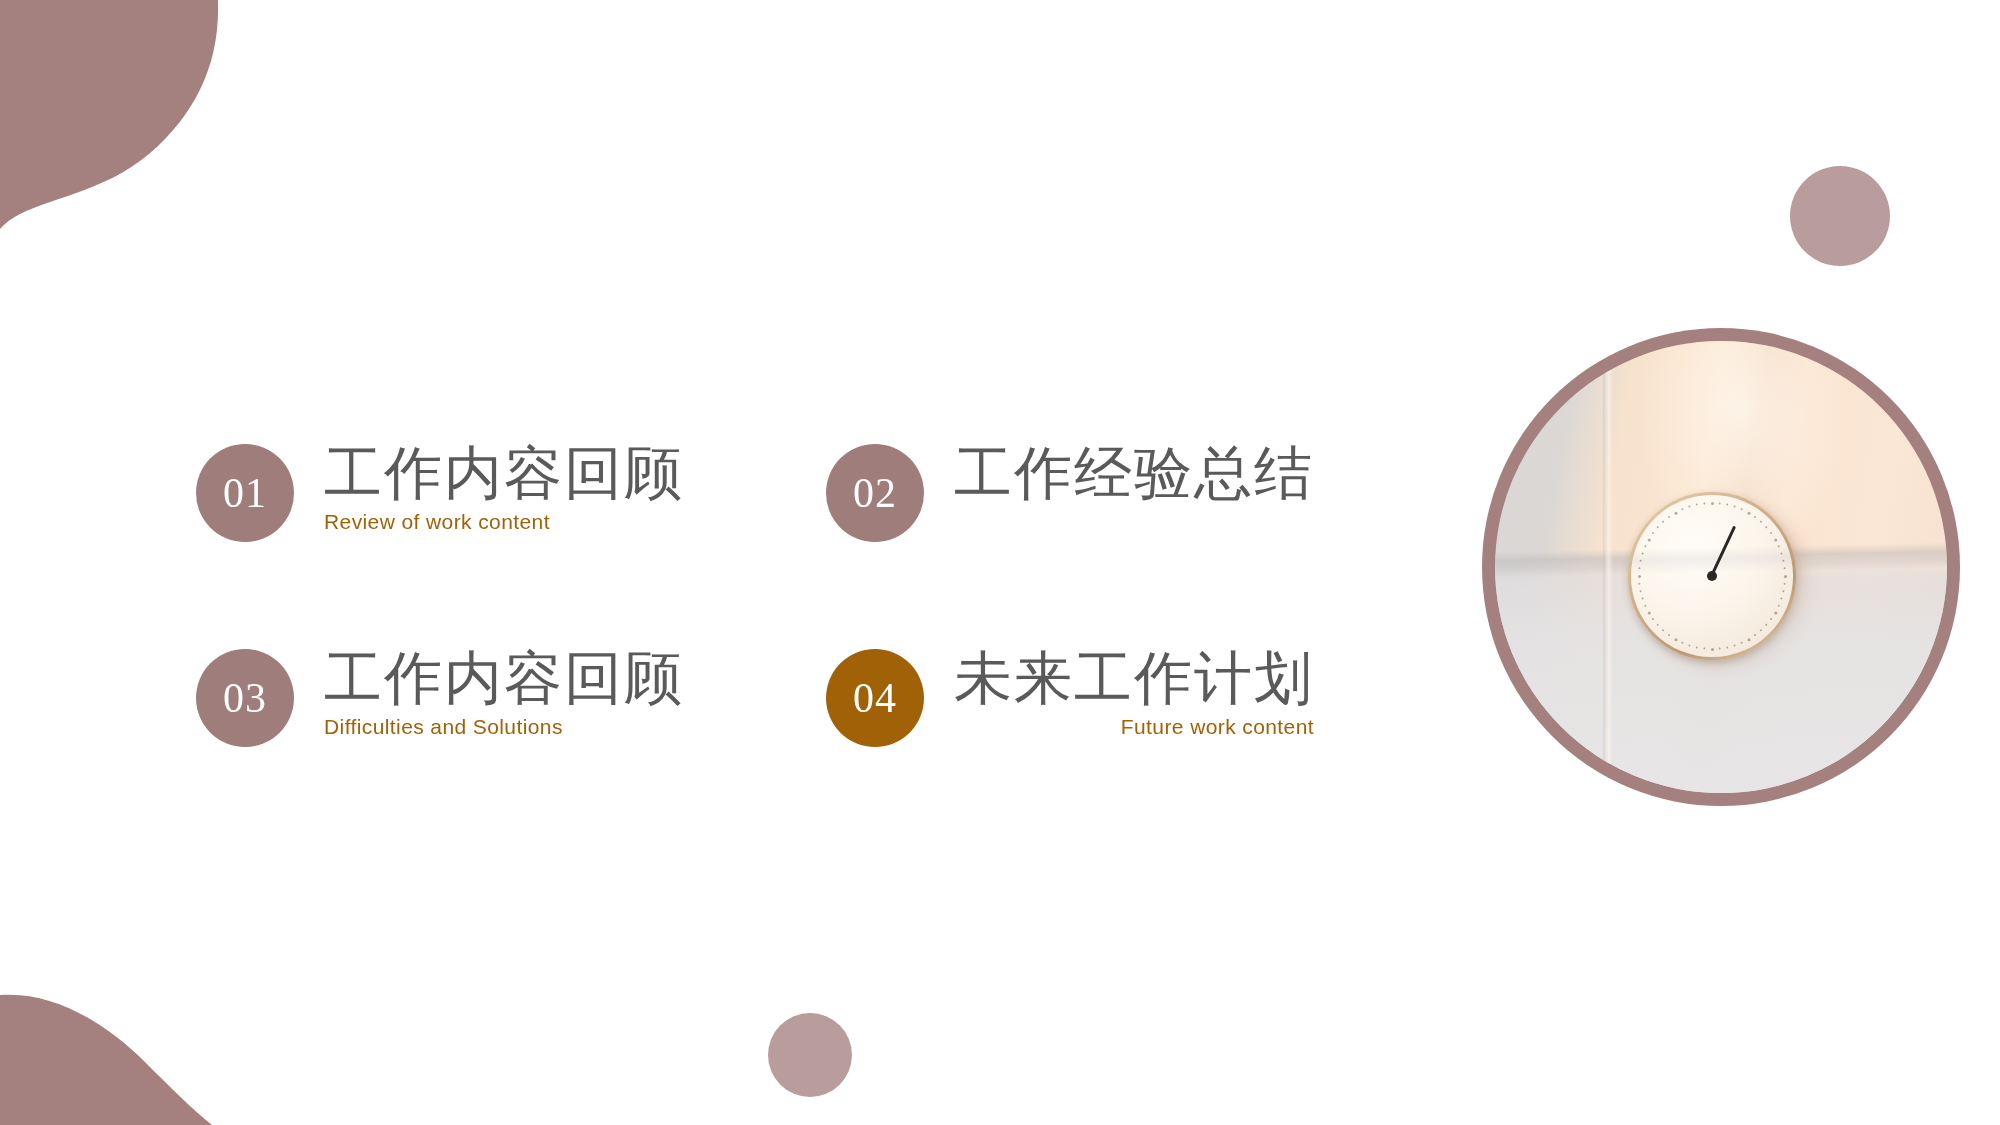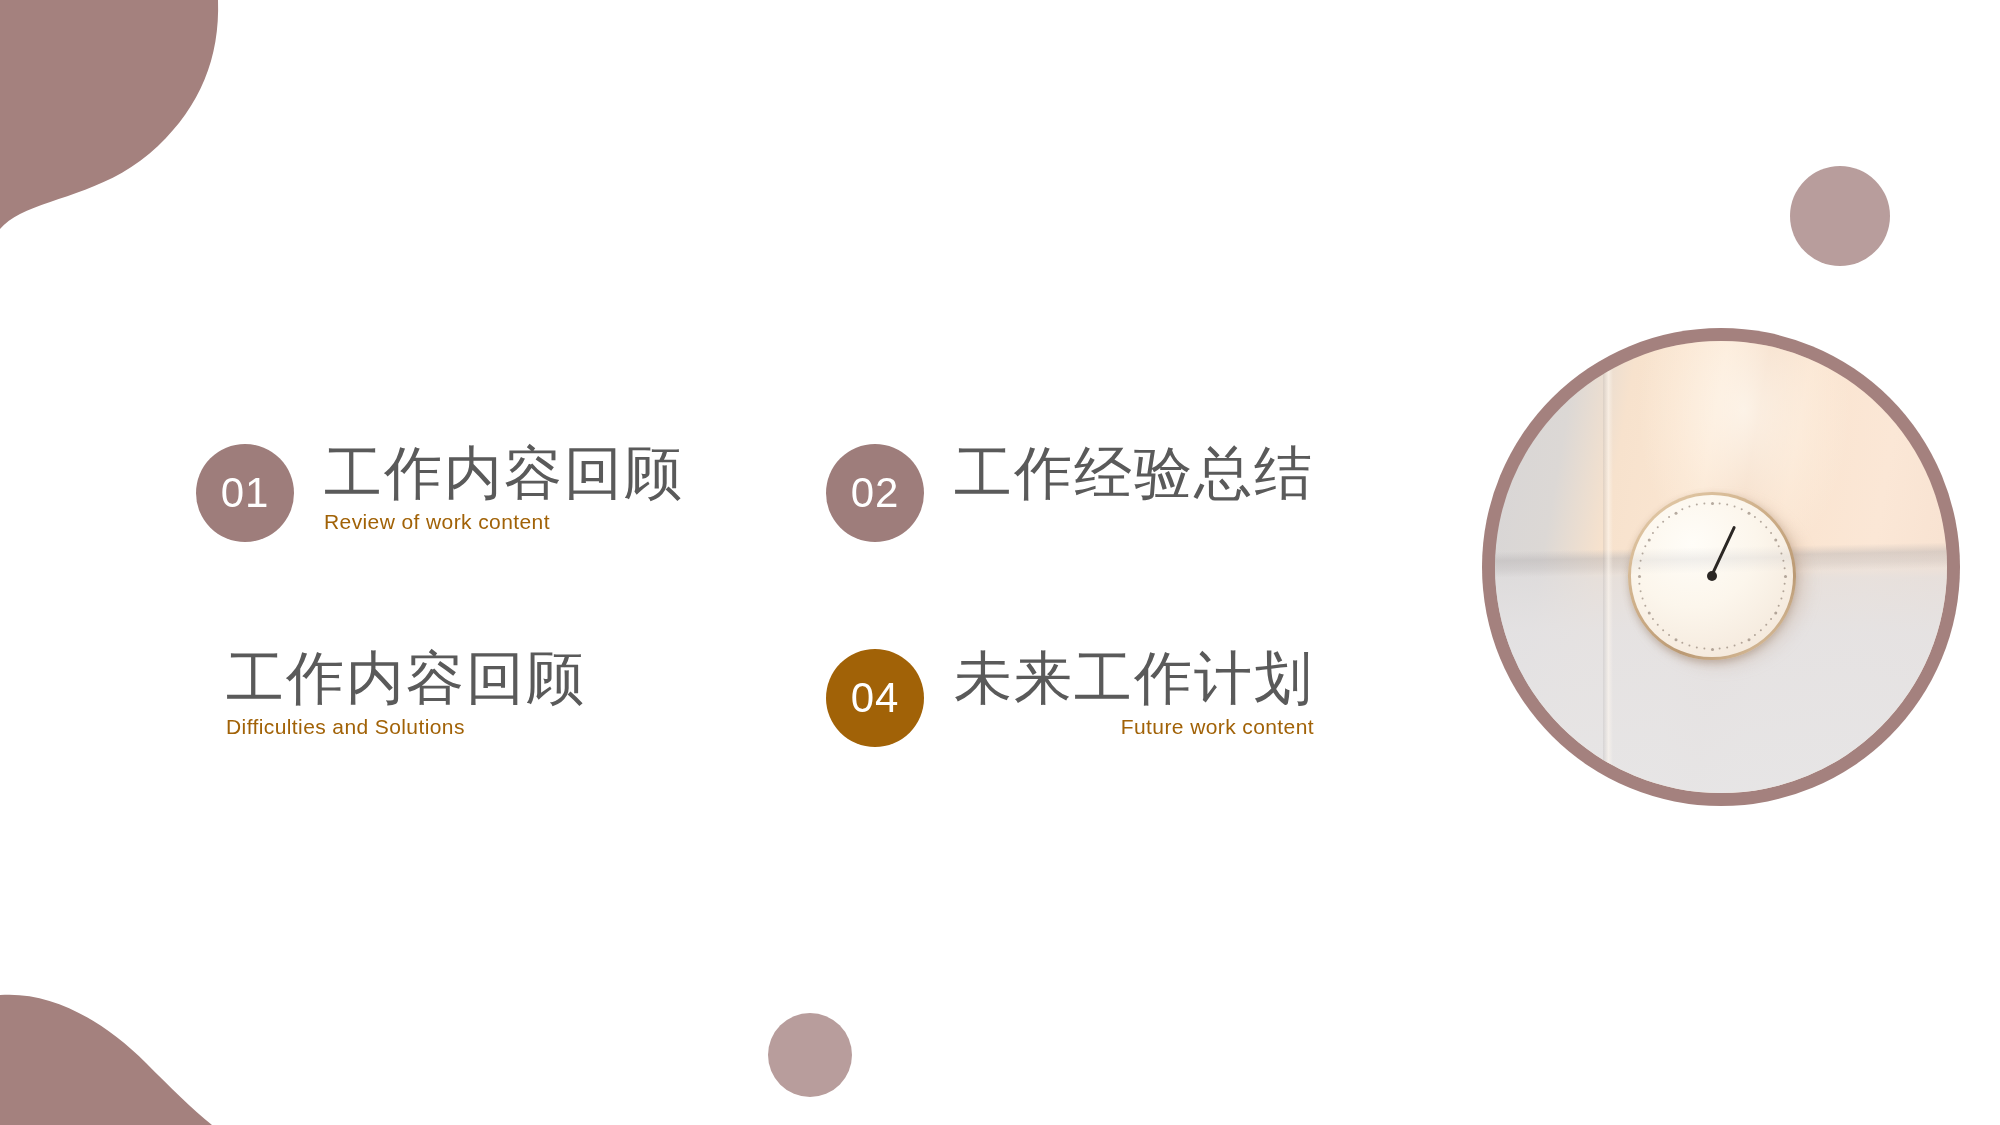--- a/index.html
+++ b/index.html
@@ -86,20 +86,21 @@
 
   .item-badge {
     flex: 0 0 auto;
     width: 98px;
     height: 98px;
     border-radius: 50%;
     display: flex;
     align-items: center;
     justify-content: center;
     margin-top: 6px;
+    font-family: Liberation Serif, serif;
   }
 
   .item-badge-num {
     font-size: 42px;
     font-weight: 300;
     color: #ffffff;
     letter-spacing: 1px;
     line-height: 1;
   }
 
@@ -355,20 +356,23 @@
     <div class="agenda-item col2">
       <div class="item-badge" style="background:#9e7d7b;">
         <span class="item-badge-num">02</span>
       </div>
       <div class="item-text">
         <span class="item-title-cn">工作经验总结</span>
       </div>
     </div>
 
     <div class="agenda-item col1">
+      <div class="item-badge" style="background:#9e7d7b;">
+        <span class="item-badge-num">03</span>
+      </div>
       <div class="item-text">
         <span class="item-title-cn">工作内容回顾</span>
         <span class="item-title-en">Difficulties and Solutions</span>
       </div>
     </div>
 
     <div class="agenda-item col2">
       <div class="item-badge" style="background:#a16207;">
         <span class="item-badge-num">04</span>
       </div>

